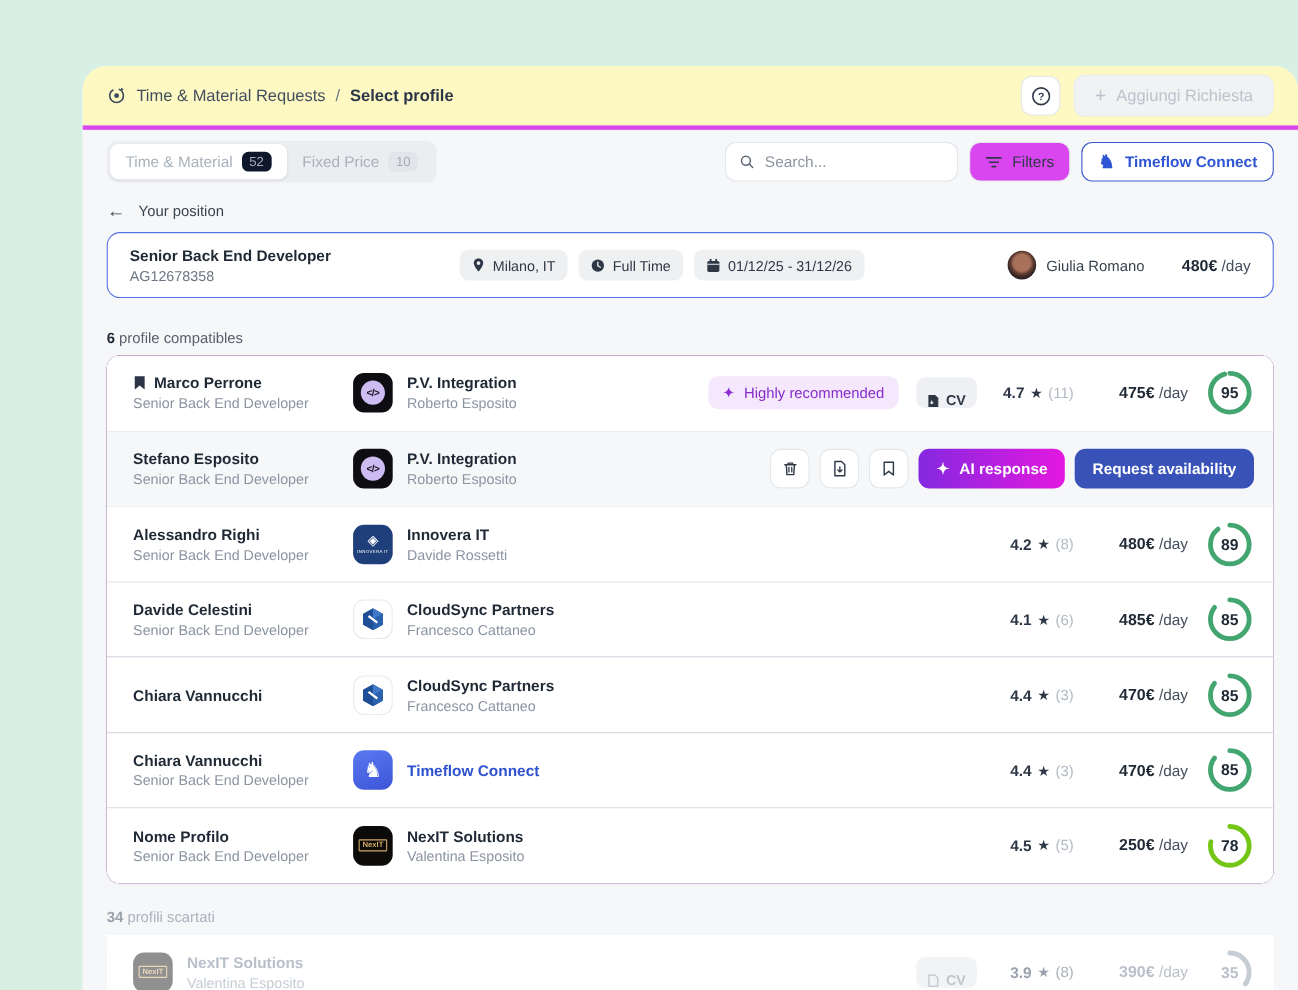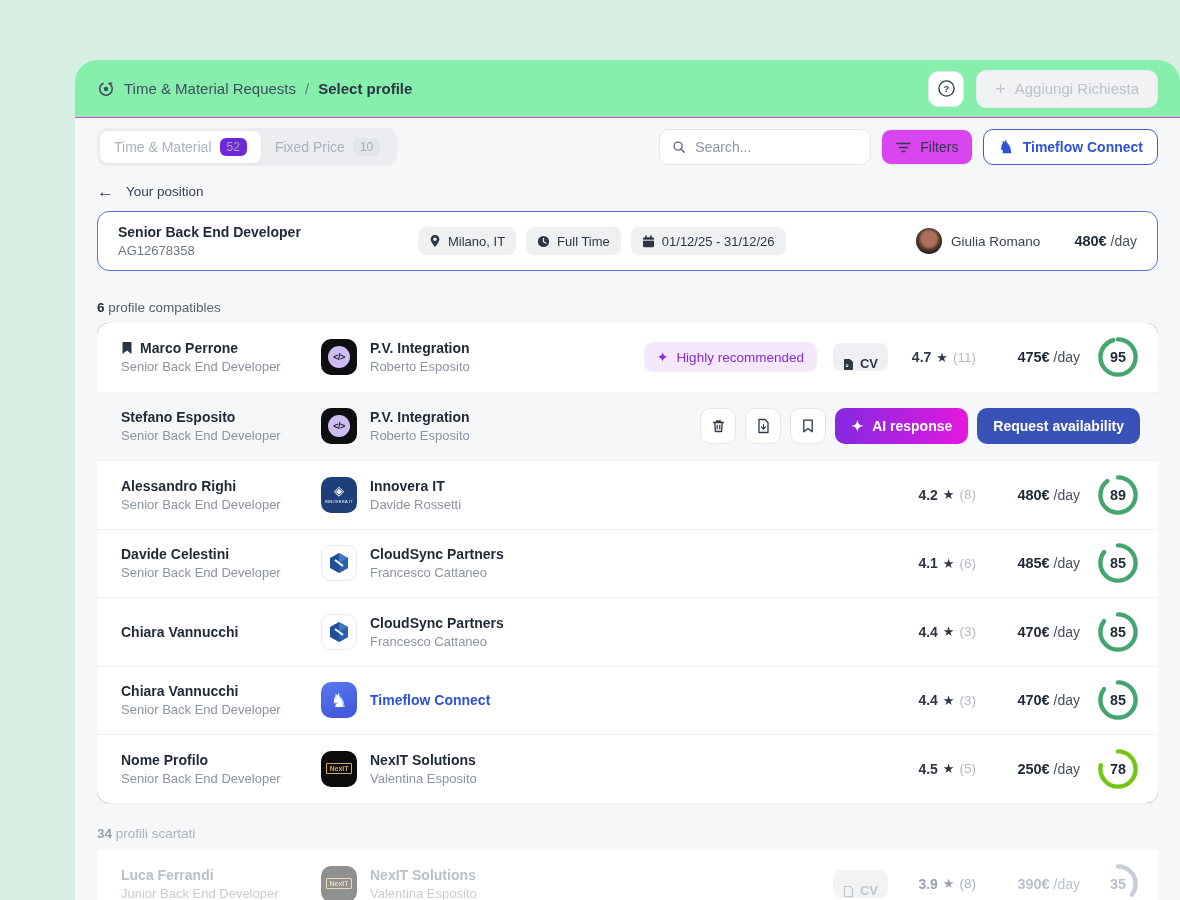--- a/index.html
+++ b/index.html
@@ -4,42 +4,42 @@
 <style>
   * { margin:0; padding:0; box-sizing:border-box; }
   html,body { width:1180px; height:900px; }
   body { background:#000; font-family:"Liberation Sans", sans-serif; overflow:hidden; position:relative; }
   .mint-bg { position:absolute; inset:0; background:#d8f0e4; border-bottom-right-radius:30px; }
 
   .panel { position:absolute; left:75px; top:60px; right:0; bottom:0; background:#f6f7f9;
            border-top-left-radius:22px; border-top-right-radius:22px; overflow:hidden; }
 
   
-  .hdr { height:58px; background:#86efac; border-bottom:1px solid #d946ef; display:flex; align-items:center;
+  .hdr { height:58px; background:#fef9c3; border-bottom:4px solid #d946ef; display:flex; align-items:center;
          justify-content:space-between; padding:0 22px; }
   .crumbs { display:flex; align-items:center; gap:9px; font-size:15px; color:#414e5e; }
   .crumbs .cur { font-weight:700; color:#2b3545; }
   .crumbs .sep { color:#6b7787; }
   .hdr-right { display:flex; align-items:center; gap:12px; }
   .help-btn { width:36px; height:36px; background:#fff; border:1px solid #e4e7ea; border-radius:10px;
               display:flex; align-items:center; justify-content:center; cursor:pointer; }
   .add-btn { height:38px; padding:0 18px; background:#f0f2f4; border:1px solid #e9ebee; border-radius:10px;
              color:#bcc3cc; font-size:15px; display:flex; align-items:center; gap:9px; cursor:default; }
   .add-btn .plus { font-size:18px; line-height:1; }
 
   .content { padding:0 22px; }
 
   
   .toolbar { margin-top:10px; display:flex; align-items:center; justify-content:space-between; }
   .tabs { background:#ebedf0; border-radius:10px; padding:3px; display:flex; }
   .tab { height:32px; padding:0 14px; display:flex; align-items:center; gap:8px; font-size:14px;
          color:#aab2bc; border-radius:8px; cursor:pointer; }
   .tab.active { background:#fff; box-shadow:0 1px 2px rgba(20,30,50,.06); }
   .tab .badge { background:#e2e5e9; border-radius:6px; font-size:12px; padding:2px 7px; color:#a5adb7; }
-  .tab.active .badge { background:#6d28d9; }
+  .tab.active .badge { background:#0f172a; }
   .tb-right { display:flex; align-items:center; gap:10px; }
   .search { width:212px; height:36px; background:#fff; border:1px solid #e3e6ea; border-radius:10px;
             display:flex; align-items:center; gap:9px; padding:0 12px; }
   .search input { border:none; outline:none; font-size:14px; color:#45505e; width:100%; background:transparent;
                   font-family:"Liberation Sans", sans-serif; }
   .search input::placeholder { color:#8d96a2; }
   .btn-plain { height:36px; background:#d946ef; border:1px solid #e3e6ea; border-radius:10px; padding:0 14px;
                display:flex; align-items:center; gap:9px; font-size:14px; color:#2e3948; cursor:pointer;text-align:center; }
   .btn-timeflow { height:36px; background:#fff; border:1.5px solid #3c5ccc; border-radius:10px; padding:0 14px;
                   display:flex; align-items:center; gap:9px; font-size:14px; font-weight:700; color:#2f55d4; cursor:pointer; }
@@ -547,26 +547,20 @@
 
     </div>
 
     <div class="sec-label dim">
       <b>34</b>
       <span>profili scartati</span>
     </div>
 
     <div class="disc-card">
       <div class="row discarded">
-        <div class="who">
-          <div class="nm">
-              <span>Luca Ferrandi</span>
-            </div>
-          <div class="rl">Junior Back End Developer</div>
-        </div>
         <div class="comp">
           <div class="logo logo-nexit">
             <span class="txt">NexIT</span>
           </div>
           <div>
             <div class="cn">NexIT Solutions</div>
             <div class="cc">Valentina Esposito</div>
           </div>
         </div>
         <div class="spacer"></div>

